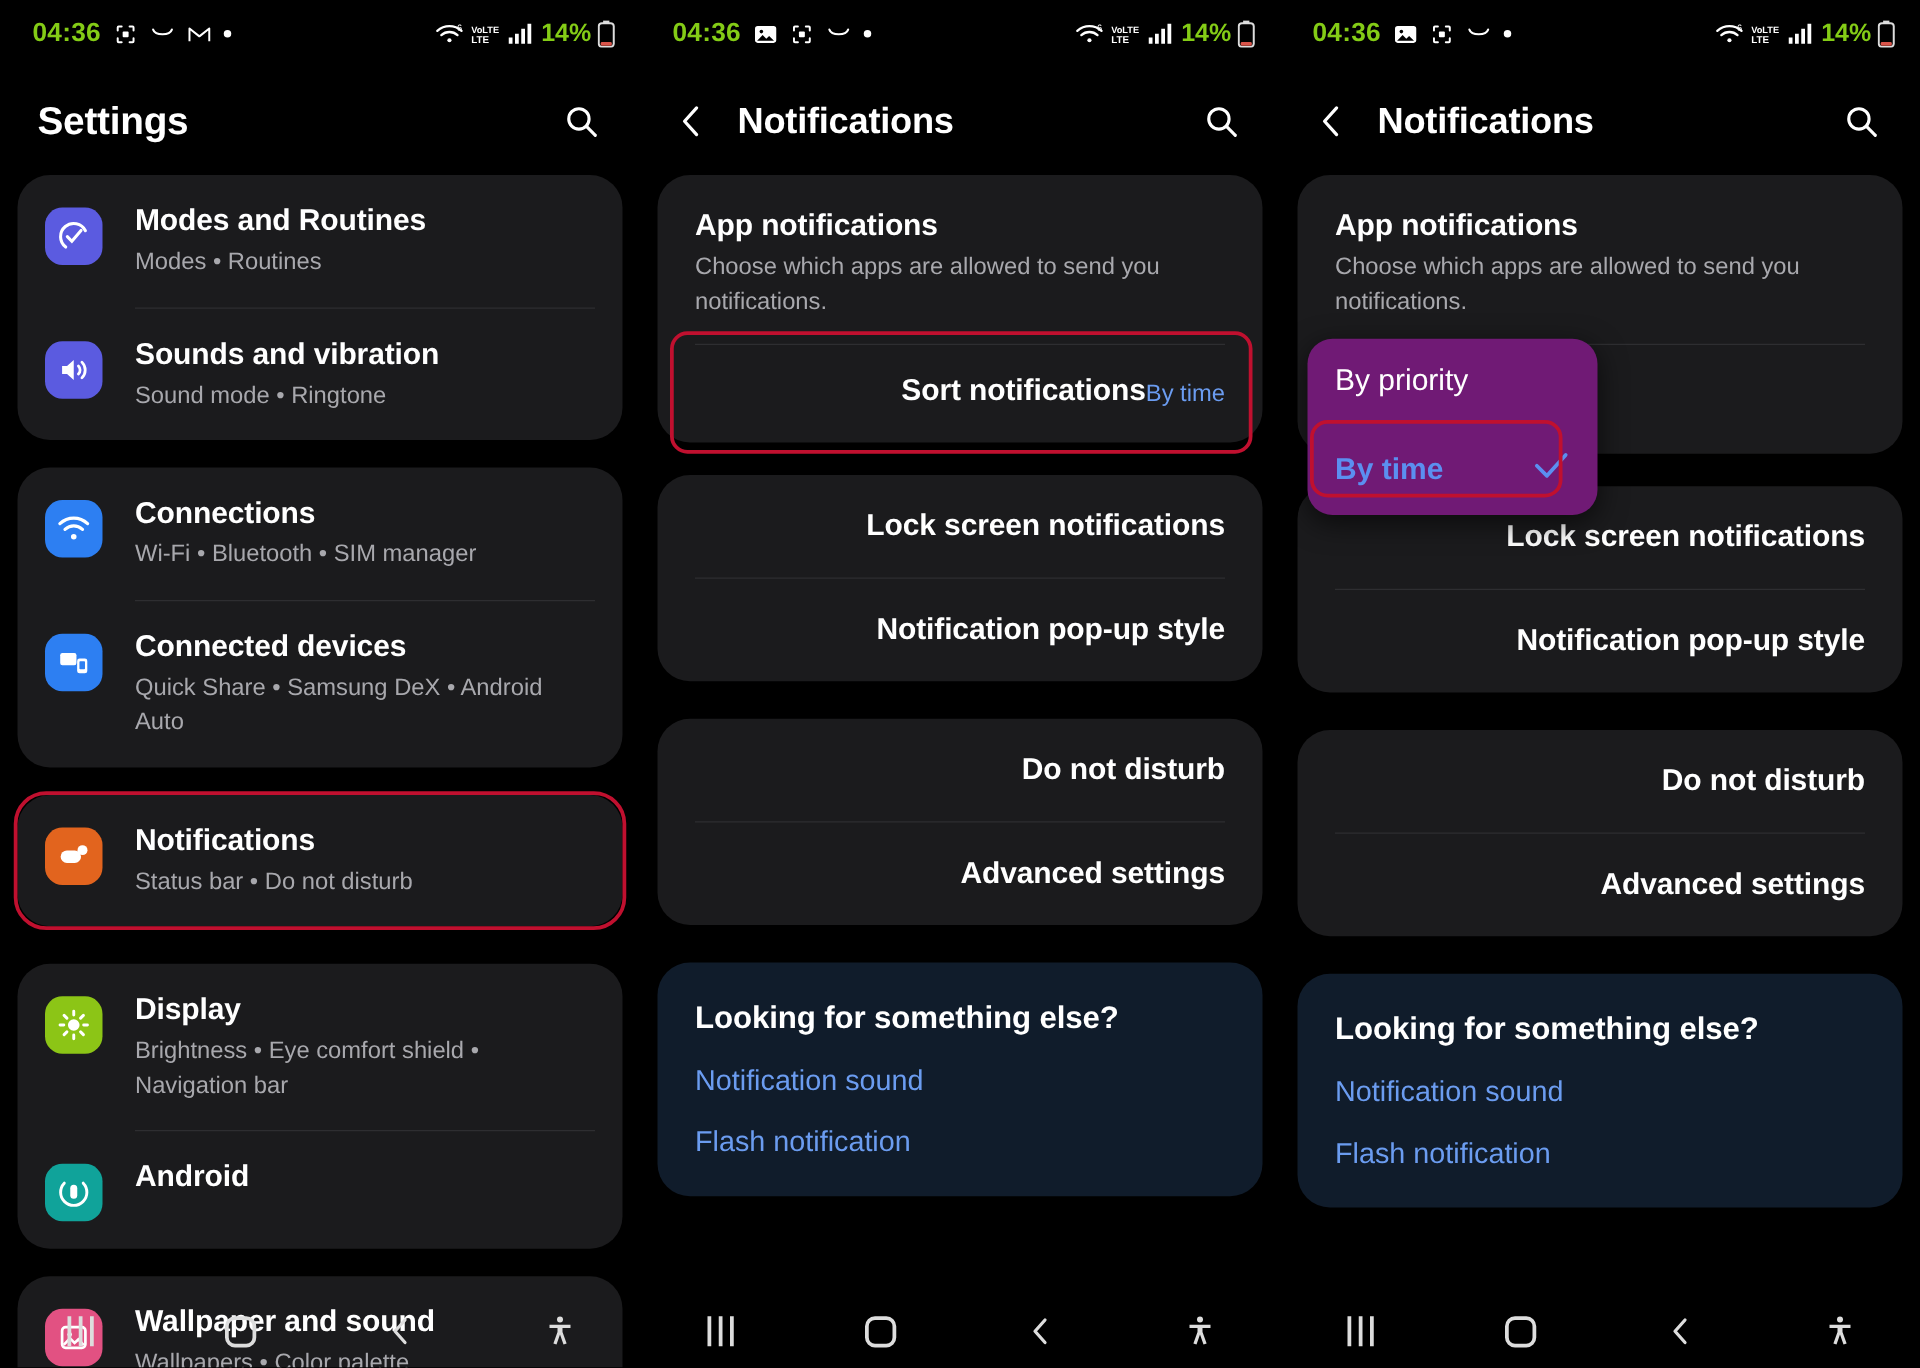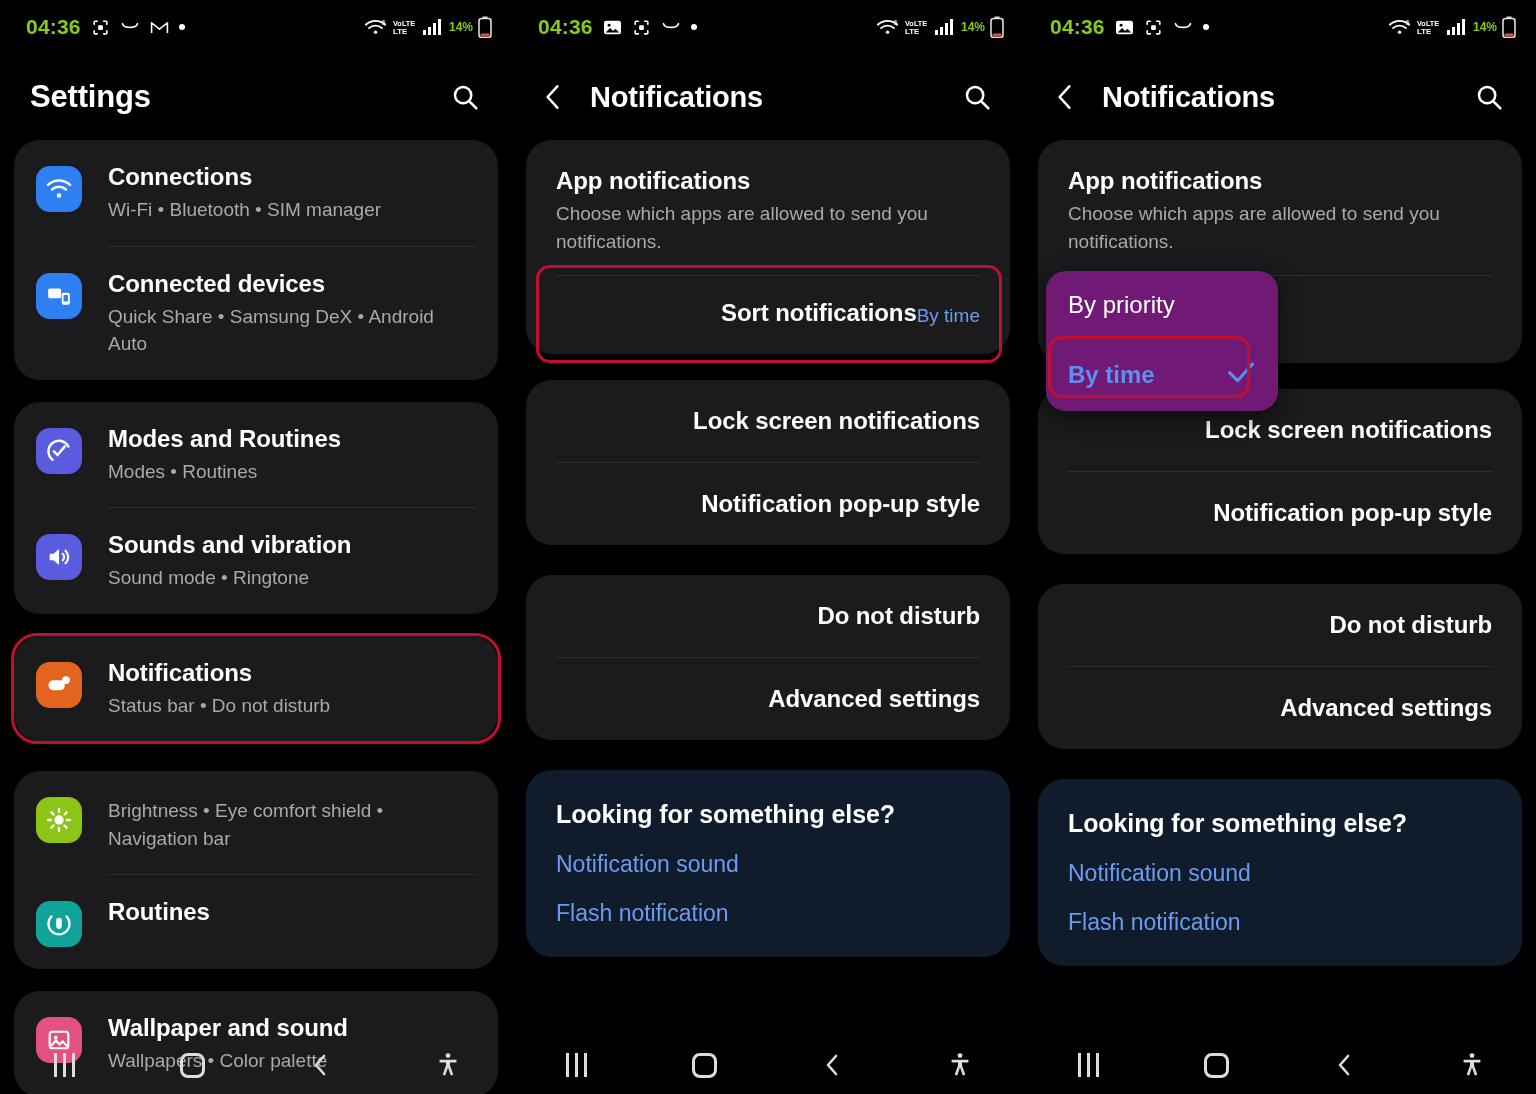--- a/index.html
+++ b/index.html
@@ -21,21 +21,21 @@
   
   .statusbar {
     height: 54px;
     display: flex; align-items: center;
     padding: 0 20px 0 26px;
     color: #84cc16;
   }
   .sb-left { display: flex; align-items: center; gap: 10px; }
   .sb-time { font-size: 21px; font-weight: 600; letter-spacing: .2px; }
   .sb-right { margin-left: auto; display: flex; align-items: center; gap: 5px; }
-  .sb-pct { font-size: 12px; font-weight: 600; }
+  .sb-pct { font-size: 20px; font-weight: 600; }
   .sb-ico { display: inline-flex; align-items: center; }
   .dot { width: 6px; height: 6px; border-radius: 50%; background: #fff; display:inline-block; }
 
   
   .appbar {
     height: 86px;
     display: flex; align-items: center;
     padding: 0 24px 0 30px;
     color: #fff;
   }
@@ -190,20 +190,48 @@
           <circle cx="10.5" cy="10.5" r="6.5"></circle>
             <path d="M15.5 15.5L21 21"></path>
         </svg>
       </span>
     </div>
 
     <div class="content">
 
       <div class="card">
         <div class="row">
+          <div class="ic" style="background:#5b5be0">
+            <svg width="28" height="28" viewBox="0 0 24 24" fill="none" stroke="#fff" stroke-width="2.1" stroke-linecap="round">
+              <path d="M20 8.2A9 9 0 106.5 19.4"></path>
+              <path d="M7.6 12.3l3.1 3.1 6.3-7.4"></path>
+            </svg>
+          </div>
+          <div class="txt">
+            <div class="r-title">Modes and Routines</div>
+            <div class="r-sub">Modes  •  Routines</div>
+          </div>
+        </div>
+        <div class="divider"></div>
+        <div class="row">
+          <div class="ic" style="background:#5b5be0">
+            <svg width="28" height="28" viewBox="0 0 24 24" fill="none">
+              <path d="M4 9.3h3.4L12 5.2v13.6L7.4 14.7H4z" fill="#fff"></path>
+              <path d="M15.2 9.2a4 4 0 010 5.6M17.6 6.6a7.6 7.6 0 010 10.8" stroke="#fff" stroke-width="1.9" stroke-linecap="round"></path>
+            </svg>
+          </div>
+          <div class="txt">
+            <div class="r-title">Sounds and vibration</div>
+            <div class="r-sub">Sound mode  •  Ringtone</div>
+          </div>
+        </div>
+      </div>
+
+      <div class="card">
+        <div class="row">
           <div class="ic" style="background:#2d7ff2">
             <svg width="28" height="28" viewBox="0 0 24 24" fill="none" stroke="#fff" stroke-width="2.2" stroke-linecap="round">
               <path d="M2.5 8.5C5.2 6 8.5 4.7 12 4.7s6.8 1.3 9.5 3.8"></path>
               <path d="M6 12.4c1.8-1.6 3.9-2.4 6-2.4s4.2.8 6 2.4"></path>
               <circle cx="12" cy="17.5" r="1.9" fill="#fff" stroke="none"></circle>
             </svg>
           </div>
           <div class="txt">
             <div class="r-title">Connections</div>
             <div class="r-sub">Wi-Fi  •  Bluetooth  •  SIM manager</div>
@@ -218,48 +246,20 @@
               <rect x="16.2" y="11" width="4.1" height="6" rx=".6" fill="#2d7ff2"></rect>
             </svg>
           </div>
           <div class="txt">
             <div class="r-title">Connected devices</div>
             <div class="r-sub">Quick Share  •  Samsung DeX  •  Android Auto</div>
           </div>
         </div>
       </div>
 
-      <div class="card">
-        <div class="row">
-          <div class="ic" style="background:#5b5be0">
-            <svg width="28" height="28" viewBox="0 0 24 24" fill="none" stroke="#fff" stroke-width="2.1" stroke-linecap="round">
-              <path d="M20 8.2A9 9 0 106.5 19.4"></path>
-              <path d="M7.6 12.3l3.1 3.1 6.3-7.4"></path>
-            </svg>
-          </div>
-          <div class="txt">
-            <div class="r-title">Modes and Routines</div>
-            <div class="r-sub">Modes  •  Routines</div>
-          </div>
-        </div>
-        <div class="divider"></div>
-        <div class="row">
-          <div class="ic" style="background:#5b5be0">
-            <svg width="28" height="28" viewBox="0 0 24 24" fill="none">
-              <path d="M4 9.3h3.4L12 5.2v13.6L7.4 14.7H4z" fill="#fff"></path>
-              <path d="M15.2 9.2a4 4 0 010 5.6M17.6 6.6a7.6 7.6 0 010 10.8" stroke="#fff" stroke-width="1.9" stroke-linecap="round"></path>
-            </svg>
-          </div>
-          <div class="txt">
-            <div class="r-title">Sounds and vibration</div>
-            <div class="r-sub">Sound mode  •  Ringtone</div>
-          </div>
-        </div>
-      </div>
-
       <div class="card" style="margin-bottom:30px">
         <div class="row">
           <div class="ic" style="background:#e2641e">
             <svg width="28" height="28" viewBox="0 0 24 24" fill="#fff">
               <rect x="3" y="8" width="14" height="8.6" rx="4.3"></rect>
               <circle cx="18" cy="7.8" r="3.4"></circle>
             </svg>
           </div>
           <div class="txt">
             <div class="r-title">Notifications</div>
@@ -271,33 +271,34 @@
 
       <div class="card">
         <div class="row">
           <div class="ic" style="background:#8cc516">
             <svg width="28" height="28" viewBox="0 0 24 24" fill="none" stroke="#fff" stroke-width="2" stroke-linecap="round">
               <circle cx="12" cy="12" r="4" fill="#fff" stroke="none"></circle>
               <path d="M12 2.6v2.6M12 18.8v2.6M2.6 12h2.6M18.8 12h2.6M5.4 5.4l1.9 1.9M16.7 16.7l1.9 1.9M18.6 5.4l-1.9 1.9M7.3 16.7l-1.9 1.9"></path>
             </svg>
           </div>
           <div class="txt">
+            <div class="r-title">Display</div>
             <div class="r-sub">Brightness  •  Eye comfort shield  •  Navigation bar</div>
           </div>
         </div>
         <div class="divider"></div>
         <div class="row">
           <div class="ic" style="background:#10a39a">
             <svg width="28" height="28" viewBox="0 0 24 24" fill="none" stroke="#fff" stroke-width="2" stroke-linecap="round">
               <path d="M18.5 5.6a9 9 0 11-13 0"></path>
               <rect x="9.6" y="6.6" width="4.8" height="9.6" rx="2.4" fill="#fff" stroke="none"></rect>
             </svg>
           </div>
           <div class="txt">
-            <div class="r-title">Routines</div>
+            <div class="r-title">Android</div>
           </div>
         </div>
       </div>
 
       <div class="card">
         <div class="row">
           <div class="ic" style="background:#e25182">
             <svg width="26" height="26" viewBox="0 0 24 24" fill="none" stroke="#fff" stroke-width="2">
               <rect x="3.4" y="4.4" width="17.2" height="15.2" rx="2.6"></rect>
               <circle cx="9" cy="9.8" r="1.7" fill="#fff" stroke="none"></circle>

